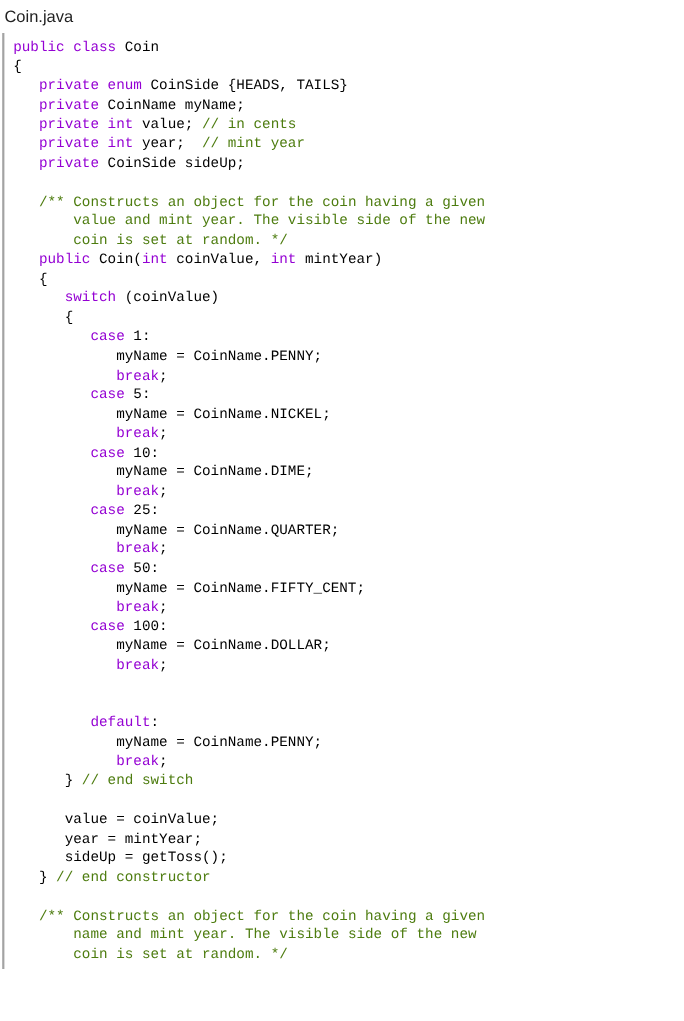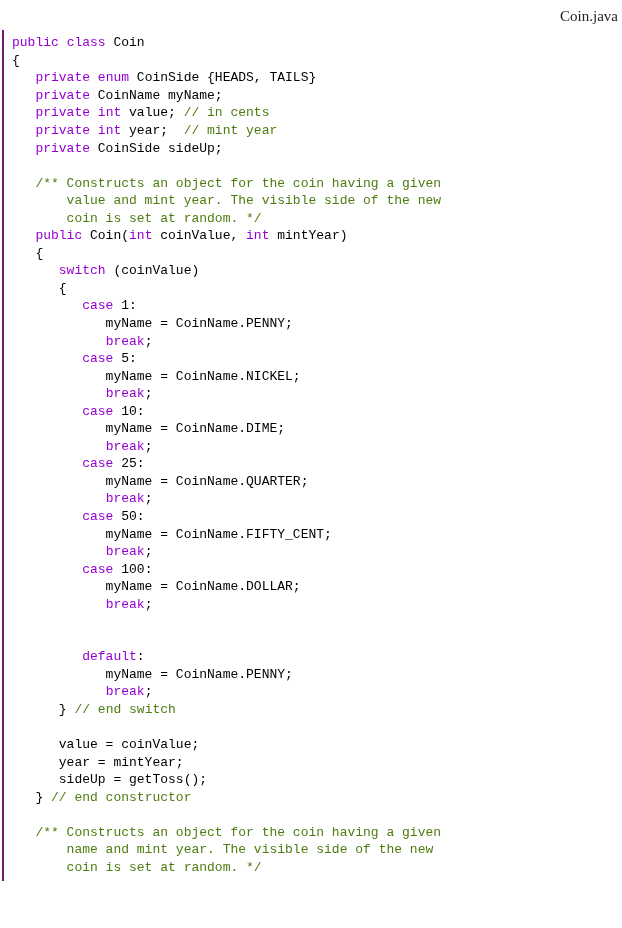--- a/index.html
+++ b/index.html
@@ -6,28 +6,27 @@
     margin: 0;
     padding: 0;
     font-family: Consolas, "Courier New", monospace;
     font-size: 13px;
     line-height: 1.35;
     background: #ffffff;
     color: #000000;
     width: 622px;
   }
   .filename {
-    font-family: Liberation Serif, serif;
+    font-family: Liberation Sans, sans-serif;
     font-size: 15px;
     color: #222222;
     padding: 6px 4px 4px 4px;
-    text-align: right;
   }
   .code-block {
-    border-left: 2px solid #701a75;
+    border-left: 2px solid #a3a3a3;
     padding: 4px 0 4px 8px;
     margin-left: 2px;
     white-space: pre;
   }
   .kw { color: #9400d3; }    
   .cmt { color: #4d7c0f; }
   .ln { display: block; }
 </style>
 </head>
 <body>

